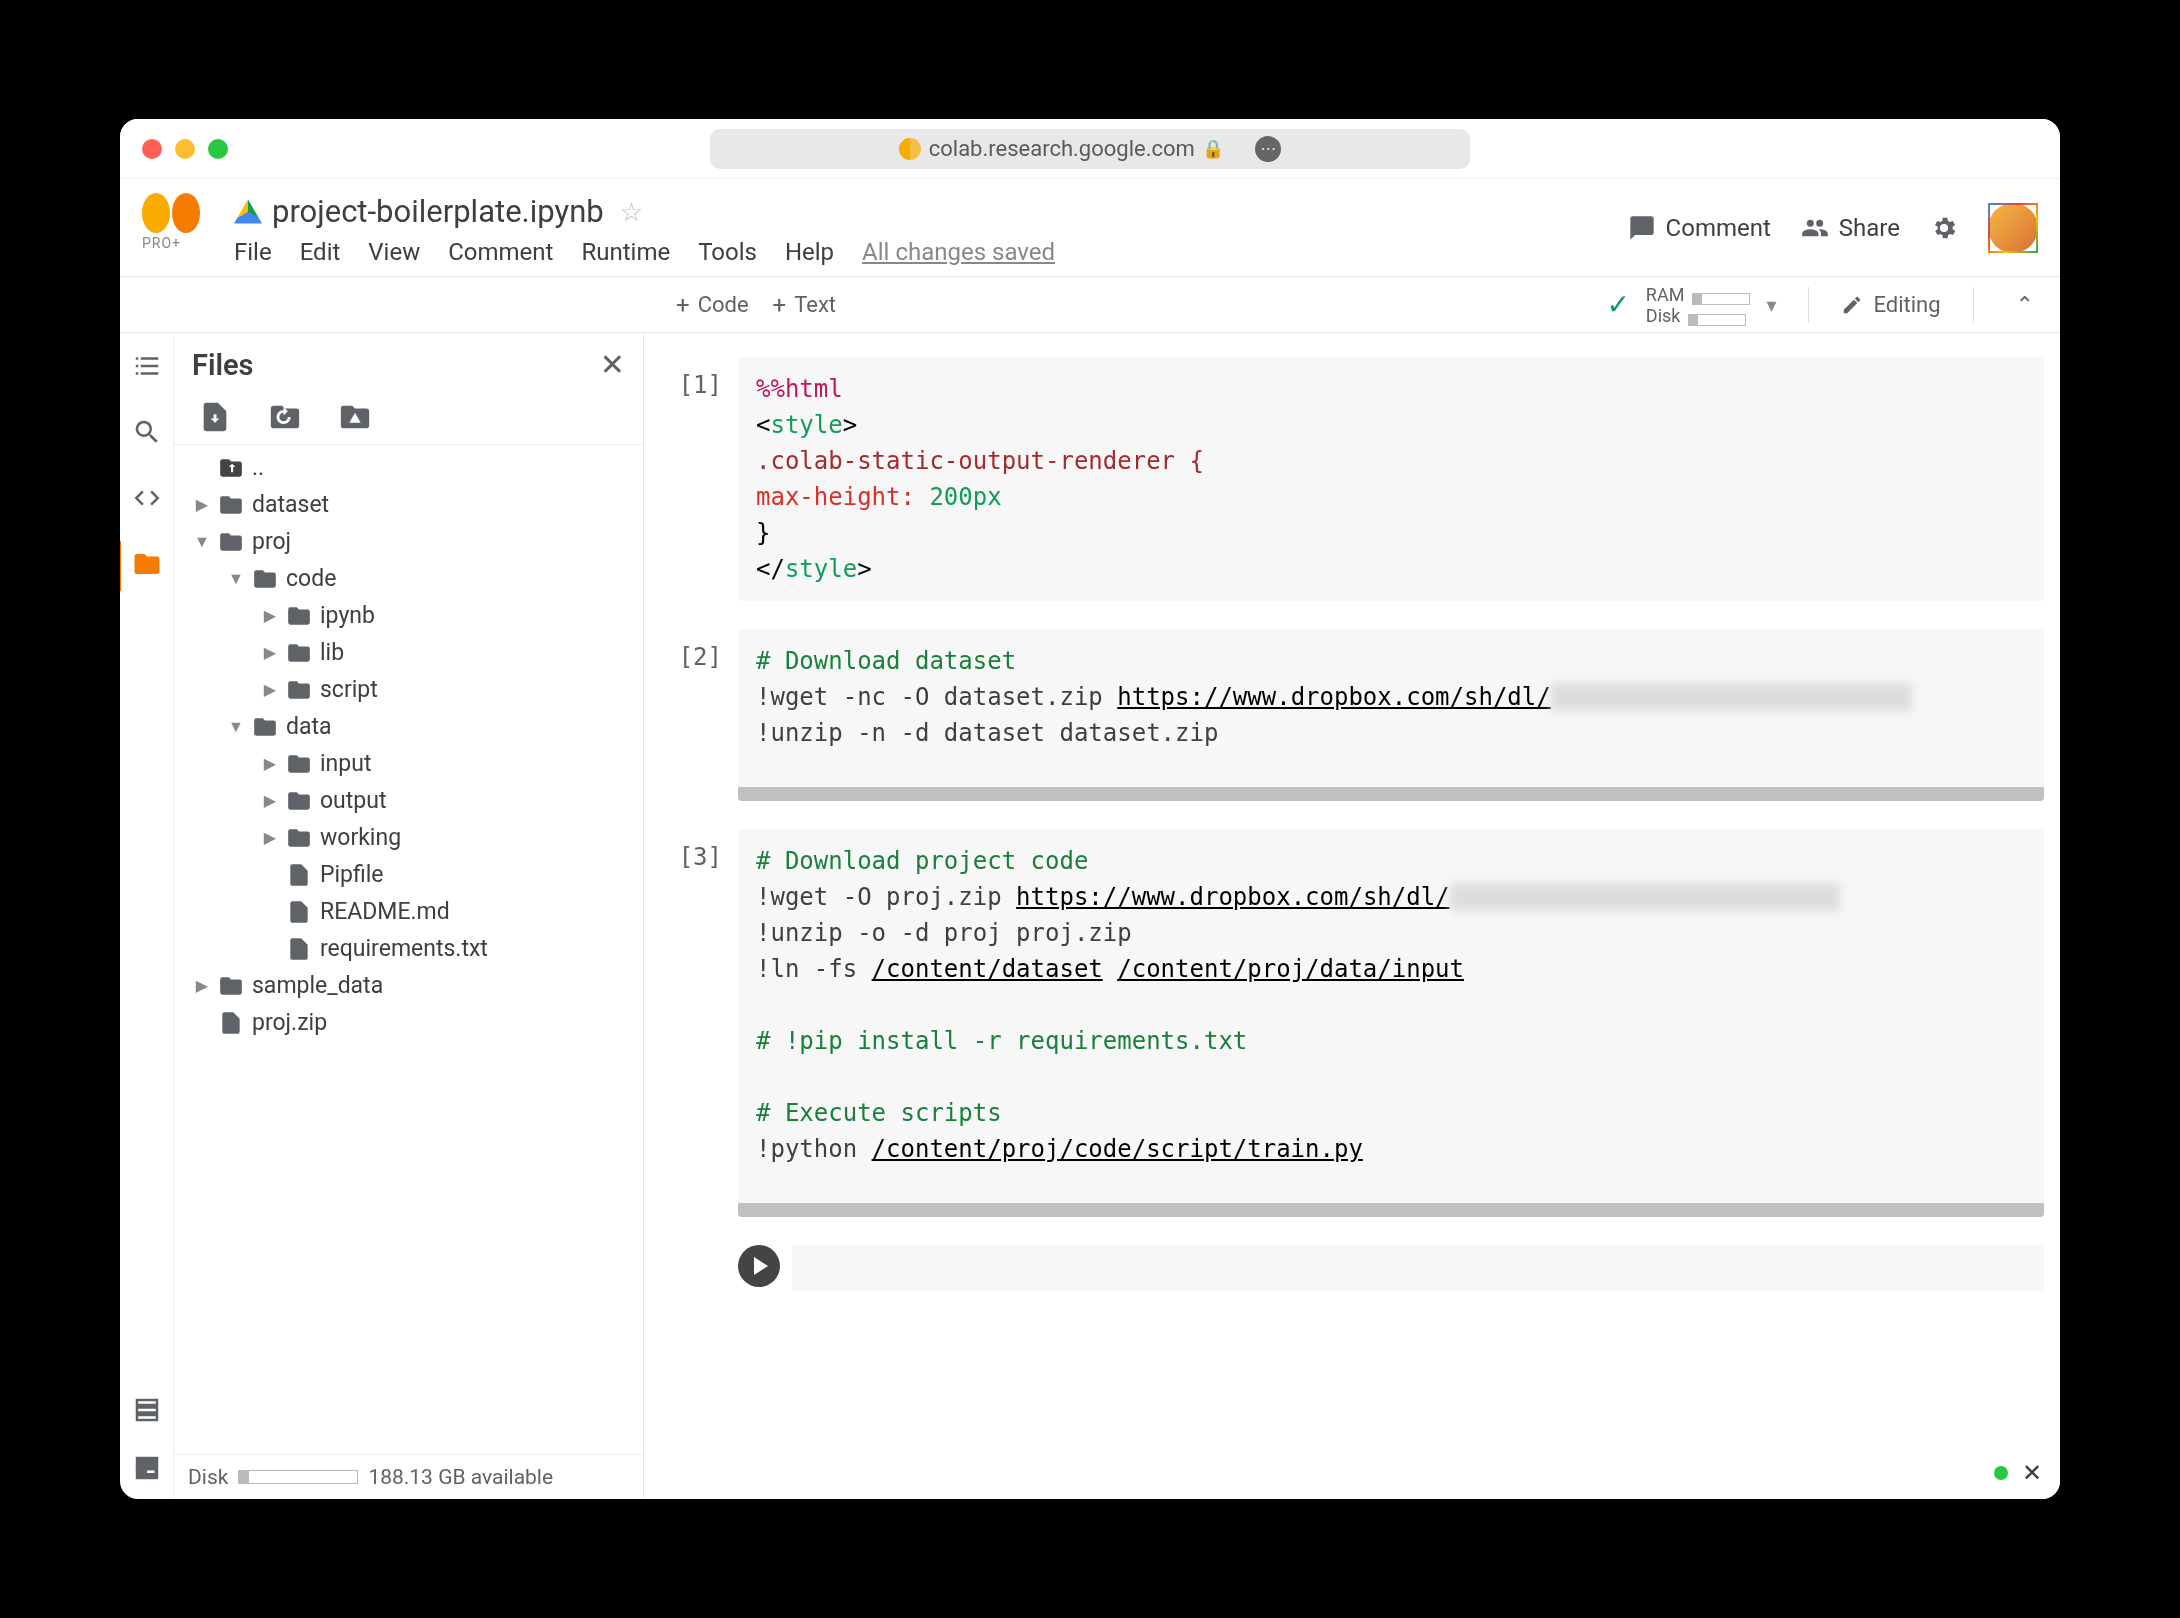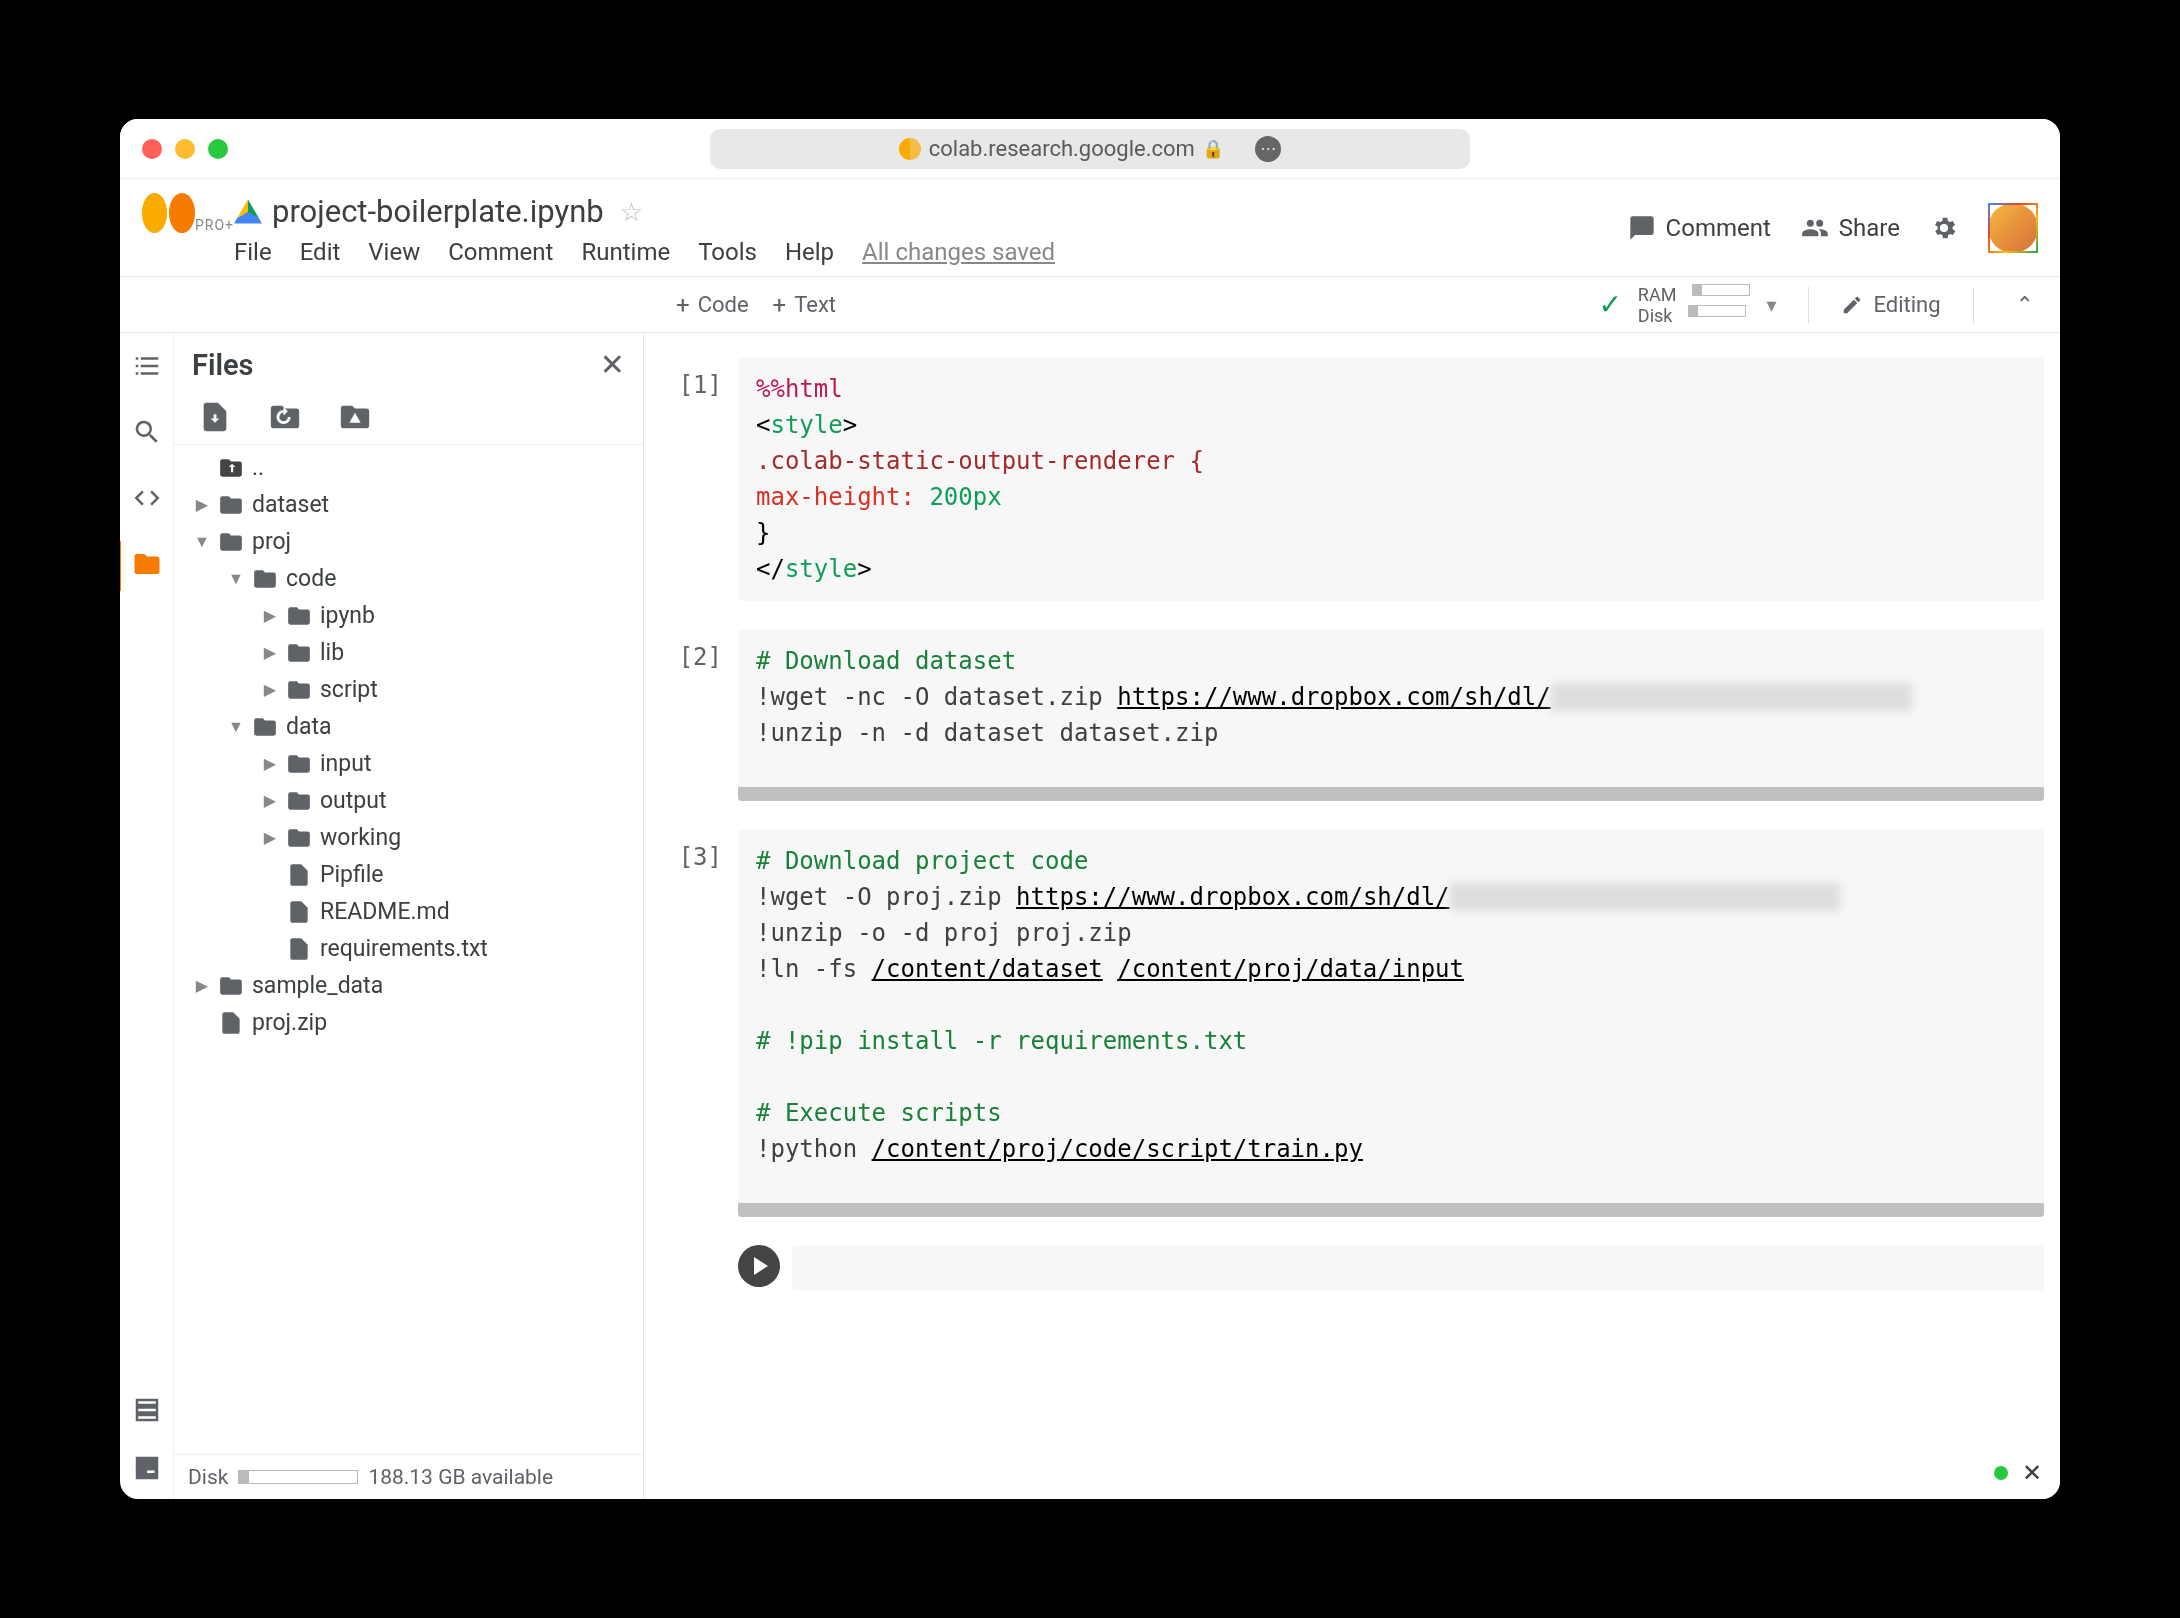--- a/index.html
+++ b/index.html
@@ -58,21 +58,21 @@
 .co-mini span:last-child { border-radius:0 11px 11px 0; background:#f9ab00; opacity:0.7; }
 .lock-ic { font-size:18px; color:#888; }
 .more-ic { width:26px; height:26px; border-radius:50%; background:#666; margin-left:20px; display:flex; align-items:center; justify-content:center; color:#e8e8e8; font-size:16px; }
 
 .header {
   display: flex;
   align-items: flex-start;
   padding: 14px 22px 0 22px;
   border-bottom: 1px solid #e5e5e5;
 }
-.logo-col { width: 92px; display:flex; flex-direction:row; align-items:flex-end; }
+.logo-col { width: 92px; display:flex; flex-direction:column; align-items:flex-start; }
 .co-logo { width:58px; height:40px; display:flex; gap:2px; }
 .co-logo span { flex:1; border-radius:50%; background:#f9ab00; }
 .co-logo span:first-child { background:#f9ab00; }
 .co-logo span:last-child { background:#f57c00; }
 .pro { font-size:14px; color:#888; letter-spacing:1px; margin-top:2px; }
 .title-area { flex:1; }
 .title-row { display:flex; align-items:center; gap:10px; }
 .drive-ic { width:28px; height:24px; position:relative; }
 .drive-ic::before { content:""; position:absolute; inset:0; background: conic-gradient(#0f9d58 0 120deg, #4285f4 120deg 240deg, #fbbc04 240deg 360deg); clip-path: polygon(50% 0, 100% 100%, 0 100%); }
 .ntitle { font-size:31px; color:#3c4043; }
@@ -86,21 +86,21 @@
 
 .toolbar {
   display:flex; align-items:center; padding:6px 16px; border-bottom:1px solid #e5e5e5; height:56px;
 }
 .toolbar-left { flex:1; display:flex; align-items:center; gap:24px; margin-left:540px; }
 .tbtn { display:flex; align-items:center; gap:8px; font-size:22px; color:#5f6368; }
 .plus { font-size:24px; }
 .status-area { display:flex; align-items:center; gap:16px; }
 .check-ic { color:#0f9d58; font-size:28px; }
 .ramdisk { display:flex; flex-direction:column; font-size:18px; color:#5f6368; }
-.ramdisk div { display:flex; align-items:flex-start; gap:16px; }
+.ramdisk div { display:flex; align-items:flex-end; gap:8px; }
 .meter { width:58px; height:12px; border:1px solid #bbb; position:relative; }
 .meter::after { content:""; position:absolute; left:0; top:0; bottom:0; width:15%; background:#bbb; }
 .dd-ic { color:#888; font-size:20px; }
 .divider { width:1px; height:36px; background:#ddd; margin:0 16px; }
 .edit-btn { display:flex; align-items:center; gap:10px; font-size:22px; color:#5f6368; }
 .pen-ic { width:22px; height:22px; fill:#5f6368; }
 .chev-up { color:#5f6368; font-size:22px; padding:0 10px; }
 
 .main { flex:1; display:flex; overflow:hidden; }
 .vrail { width:54px; border-right:1px solid #eee; display:flex; flex-direction:column; padding-top:18px; gap:36px; align-items:center; }

